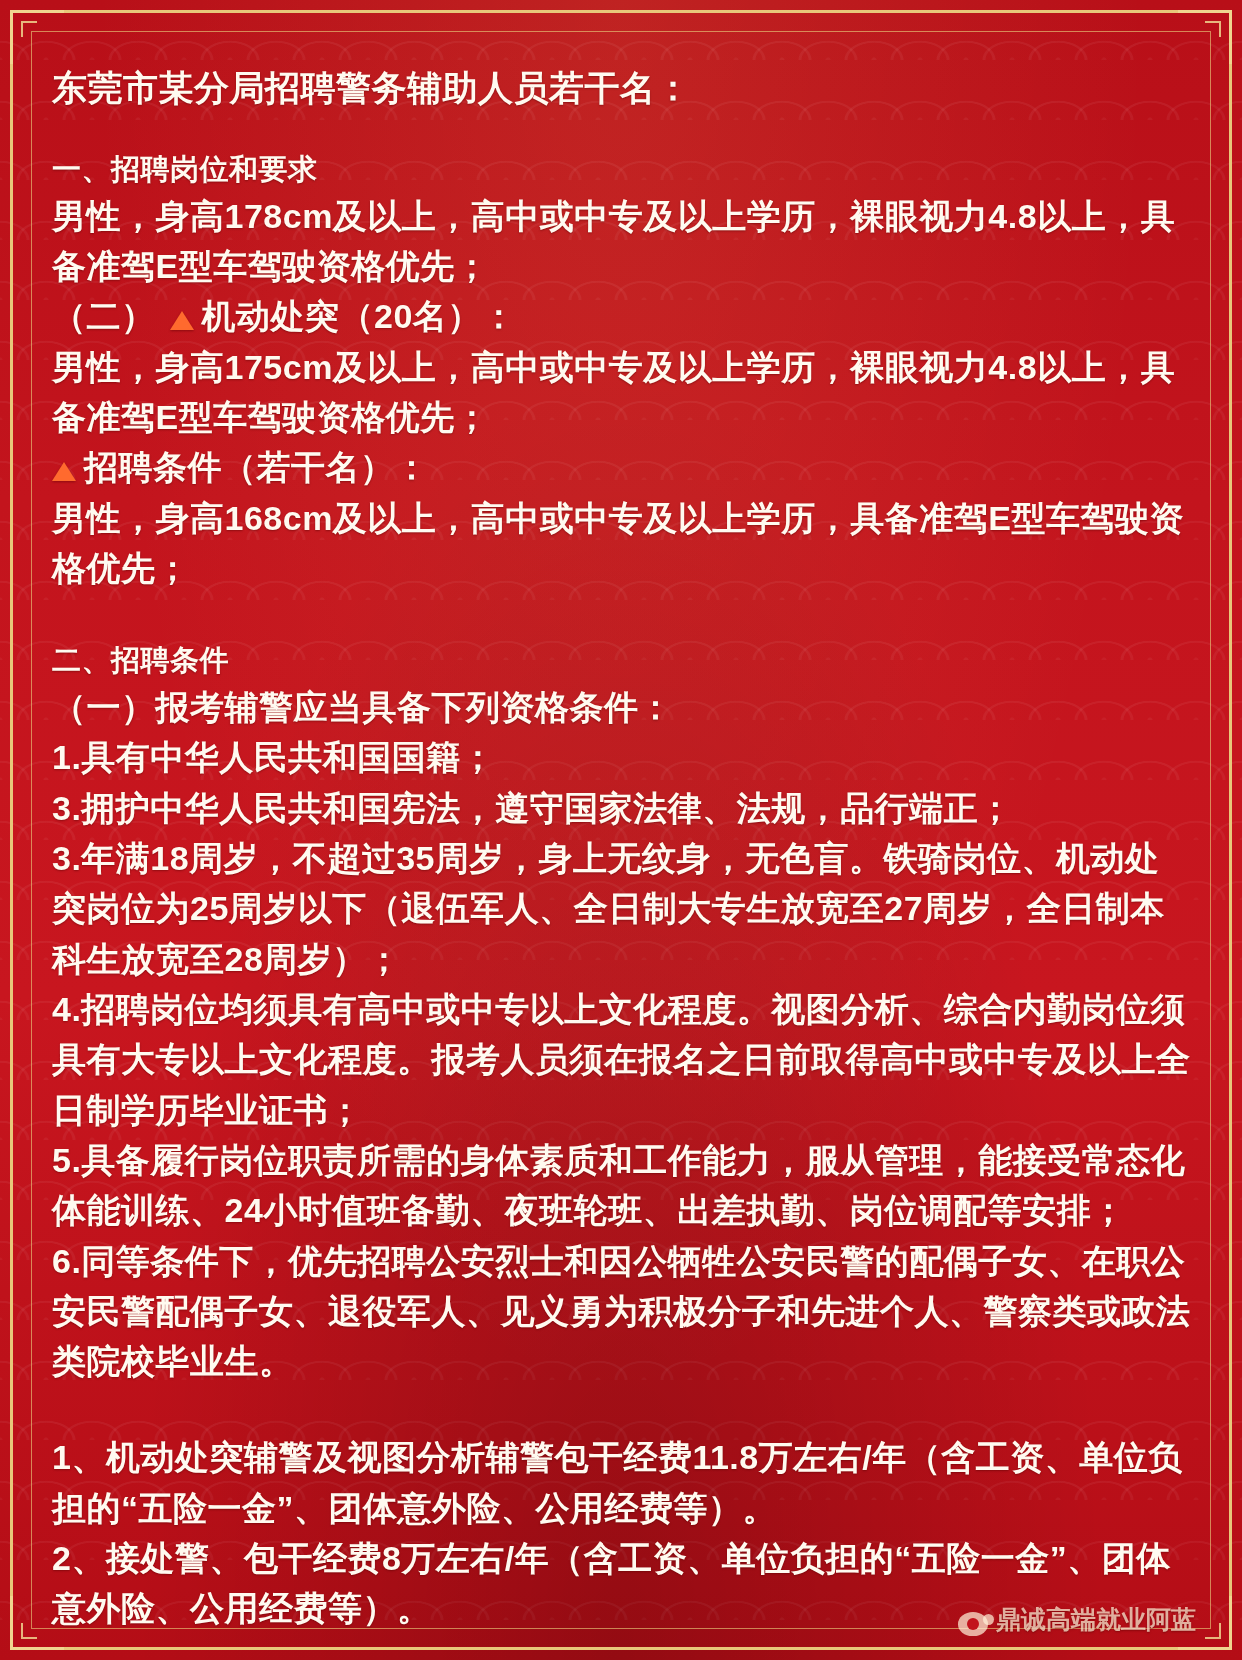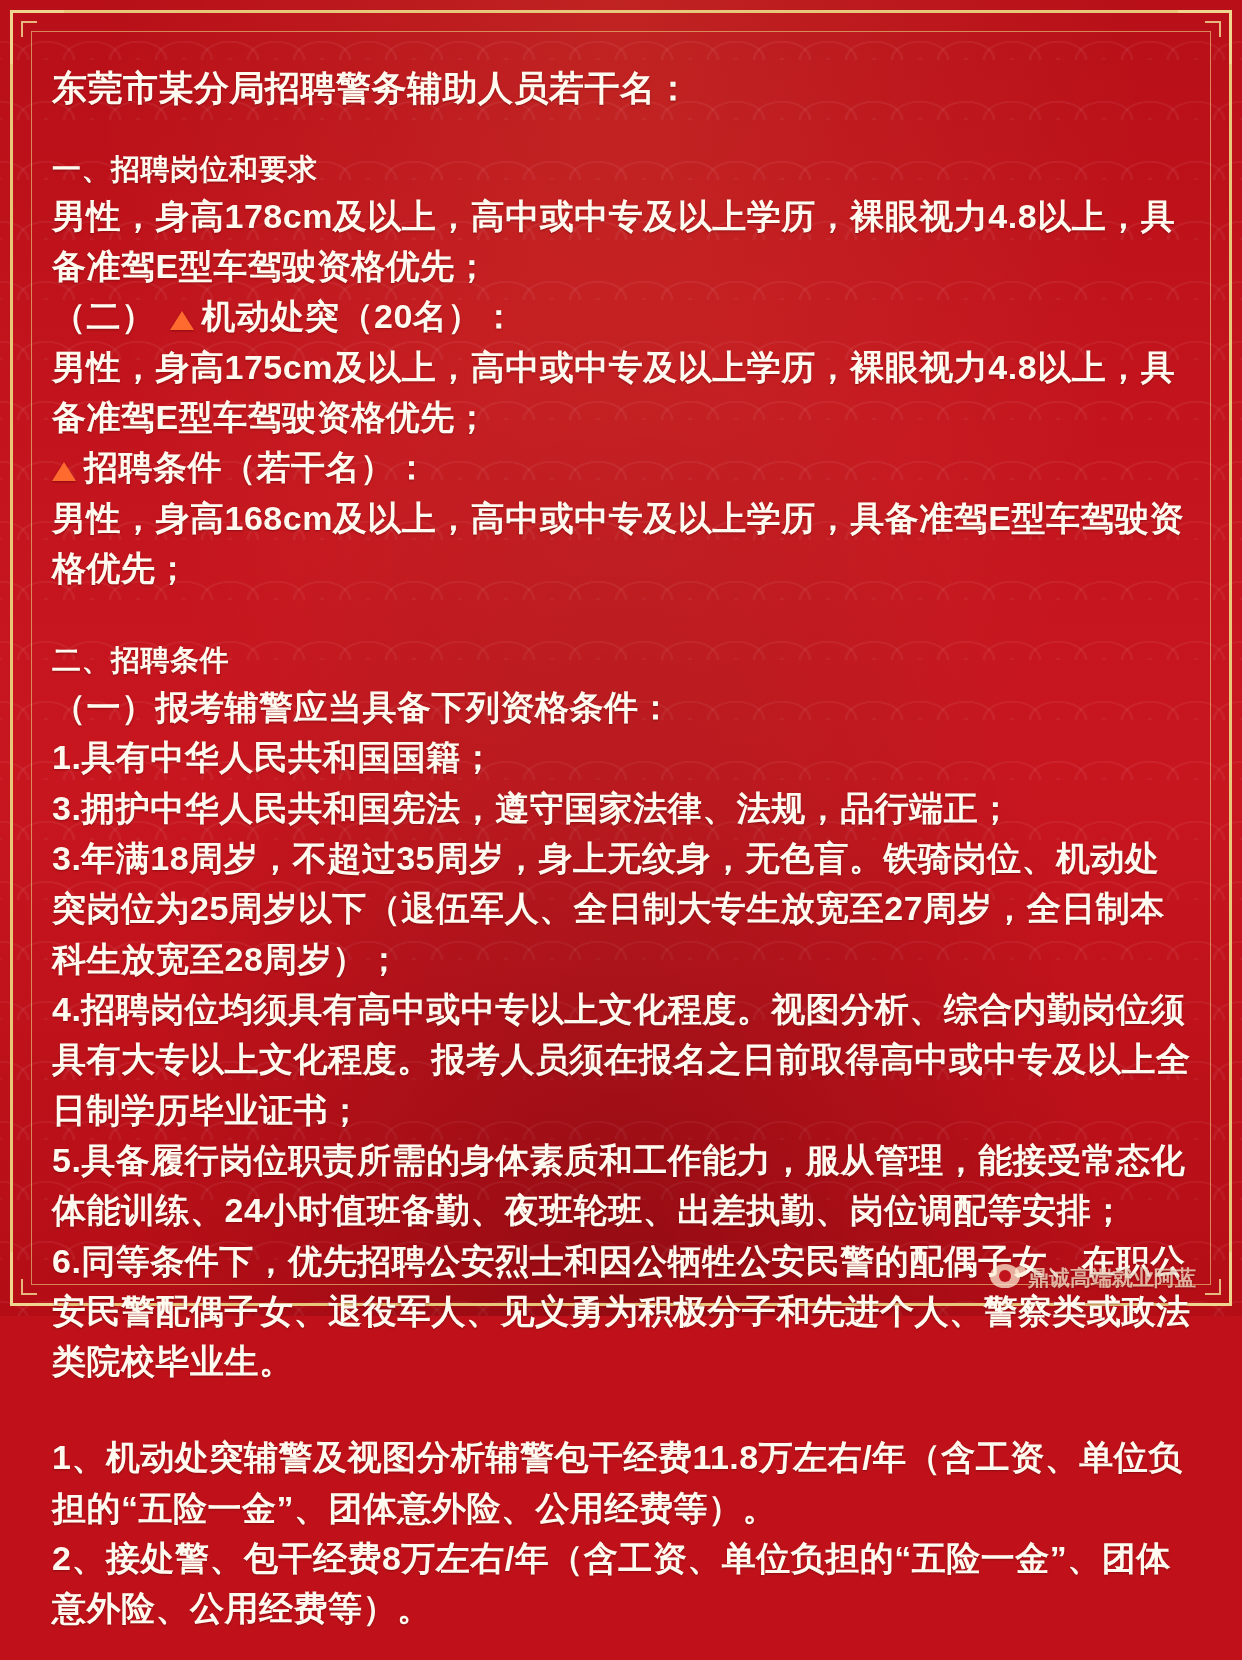--- a/index.html
+++ b/index.html
@@ -9,21 +9,21 @@
   body {
     width: 1242px;
     height: 1660px;
     font-family: "Liberation Sans", "DejaVu Sans", sans-serif;
     background: #c0111a;
     overflow: hidden;
   }
   .poster {
     position: relative;
     width: 1242px;
-    height: 1316px;
+    height: 1660px;
     box-sizing: border-box;
     background-color: #c2131c;
     background-image:
       radial-gradient(circle at 50% 100%, rgba(255,255,255,0.05) 0 2px, transparent 3px),
       radial-gradient(circle at 0% 100%, rgba(255,255,255,0.045) 0 2px, transparent 3px),
       radial-gradient(circle at 100% 100%, rgba(255,255,255,0.045) 0 2px, transparent 3px),
       radial-gradient(ellipse 46px 30px at 50% 100%, transparent 0 26px, rgba(255,255,255,0.055) 27px 29px, transparent 30px),
       radial-gradient(ellipse 46px 30px at 0% 100%, transparent 0 26px, rgba(255,255,255,0.05) 27px 29px, transparent 30px),
       radial-gradient(ellipse 46px 30px at 100% 100%, transparent 0 26px, rgba(255,255,255,0.05) 27px 29px, transparent 30px),
       linear-gradient(180deg, #b80f18 0%, #c3141d 30%, #c8161f 60%, #b40d16 100%);
@@ -106,24 +106,24 @@
     border-bottom: 19px solid #ff6a2e;
     margin: 0 8px 0 14px;
     vertical-align: -2px;
     filter: drop-shadow(0 1px 1px rgba(90,0,0,0.5));
   }
   .watermark {
     position: absolute;
     right: 46px;
     bottom: 24px;
     display: flex;
-    align-items: flex-start;
+    align-items: flex-end;
     gap: 8px;
     color: rgba(255,240,215,0.72);
-    font-size: 21px;
+    font-size: 25px;
     font-weight: bold;
     text-shadow: 0 1px 2px rgba(90,0,0,0.5);
   }
   .weibo-eye {
     width: 30px; height: 24px;
     border-radius: 50% 50% 48% 48%;
     background: rgba(255,240,215,0.72);
     position: relative;
     display: inline-block;
   }

